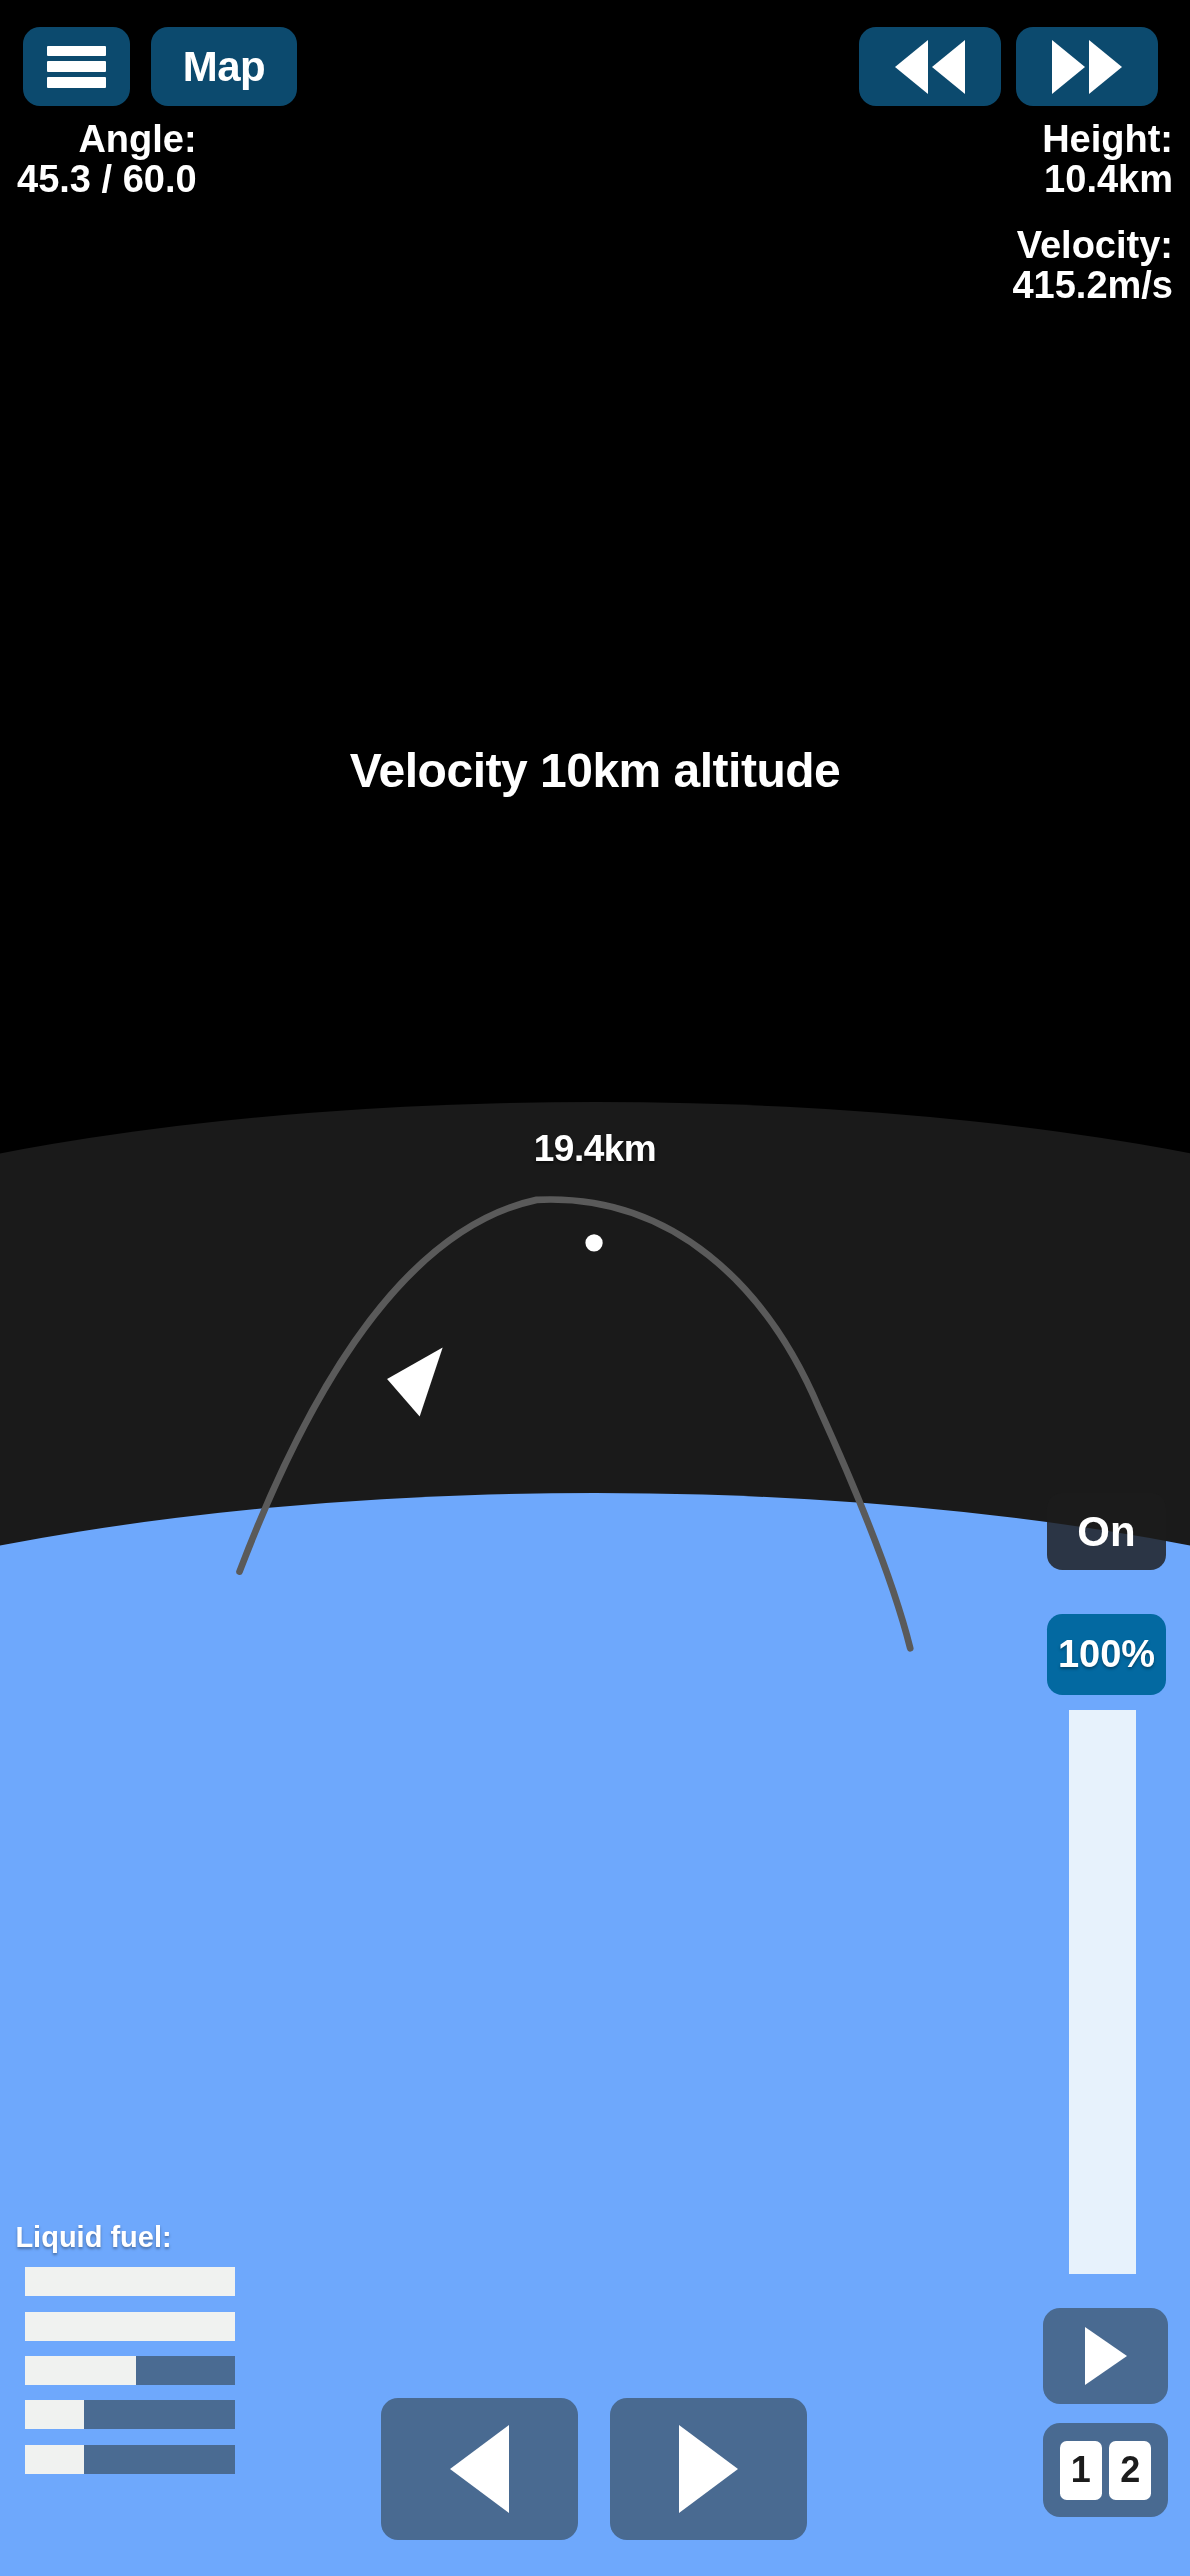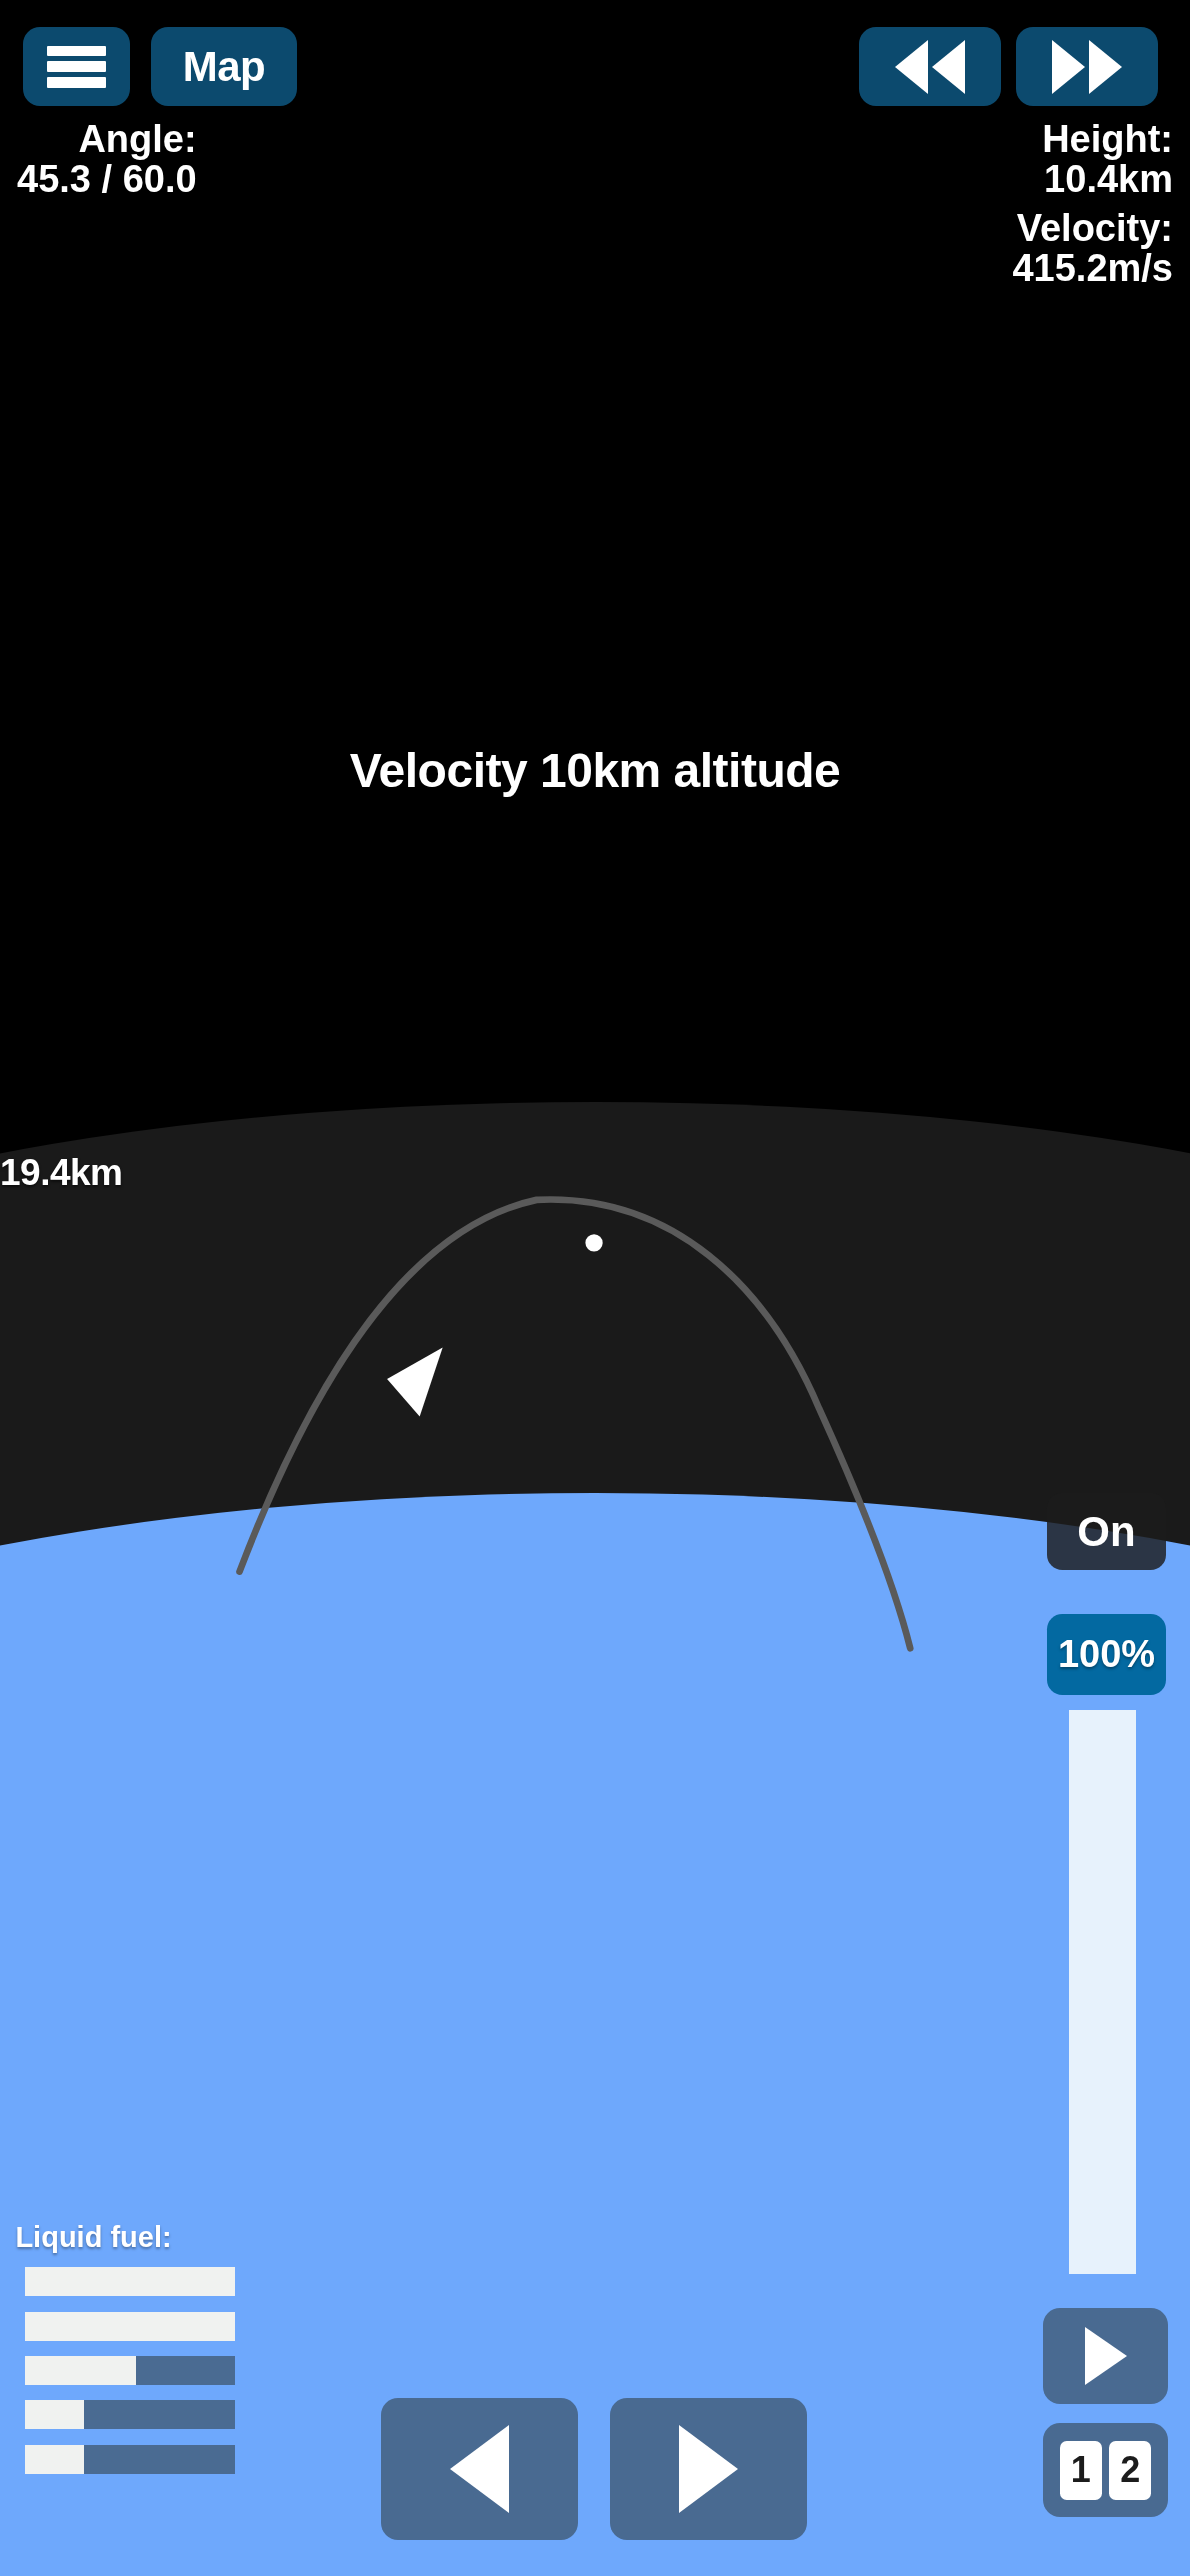--- a/index.html
+++ b/index.html
@@ -49,21 +49,22 @@
     stroke:#5A5A5A;
     stroke-width:7;
     stroke-linecap:round;
   }
   .apo-dot { fill:#FFFFFF; }
   .rocket-marker { fill:#FFFFFF; }
 
   .apo-label {
     position:absolute;
     left:0; right:0;
-    top:1152px;
+    top:1128px;
+    text-align:center;
     color:#FFFFFF;
     font-size:37px;
     font-weight:bold;
     letter-spacing:-0.5px;
     text-shadow:0 1.9px 2.9px rgba(0,0,0,.55);
   }
 
   
   .btn-dark {
     background:#0c4a6e;
@@ -125,21 +126,21 @@
     position:absolute;
     color:#FFFFFF;
     font-size:38px;
     font-weight:bold;
     line-height:1.06;
     text-shadow:0 1.9px 3.8px rgba(0,0,0,.6);
     white-space:nowrap;
   }
   #hud-left { left:17px; top:119px; text-align:right; }
   #hud-right { right:17px; top:119px; text-align:right; }
-  #hud-right .block2 { margin-top:8px; }
+  #hud-right .block2 { margin-top:25px; }
 
   
   #center-msg {
     position:absolute;
     left:0; right:0; top:743px;
     text-align:center;
     color:#FFFFFF;
     font-size:48px;
     font-weight:bold;
     letter-spacing:-0.5px;

